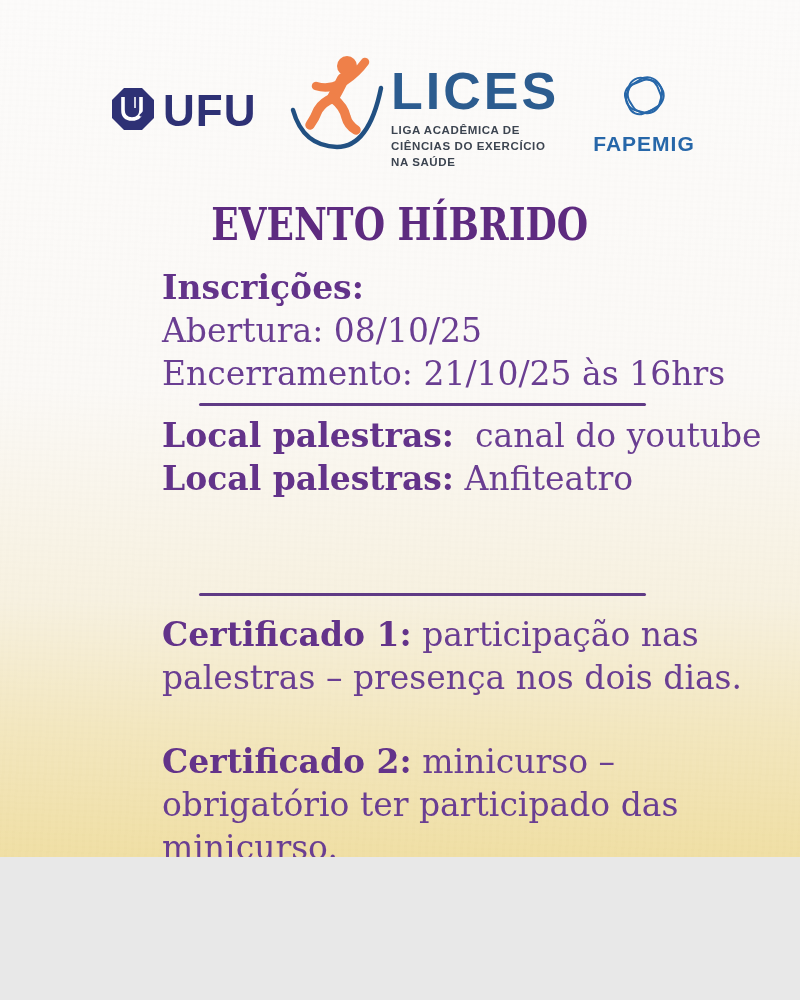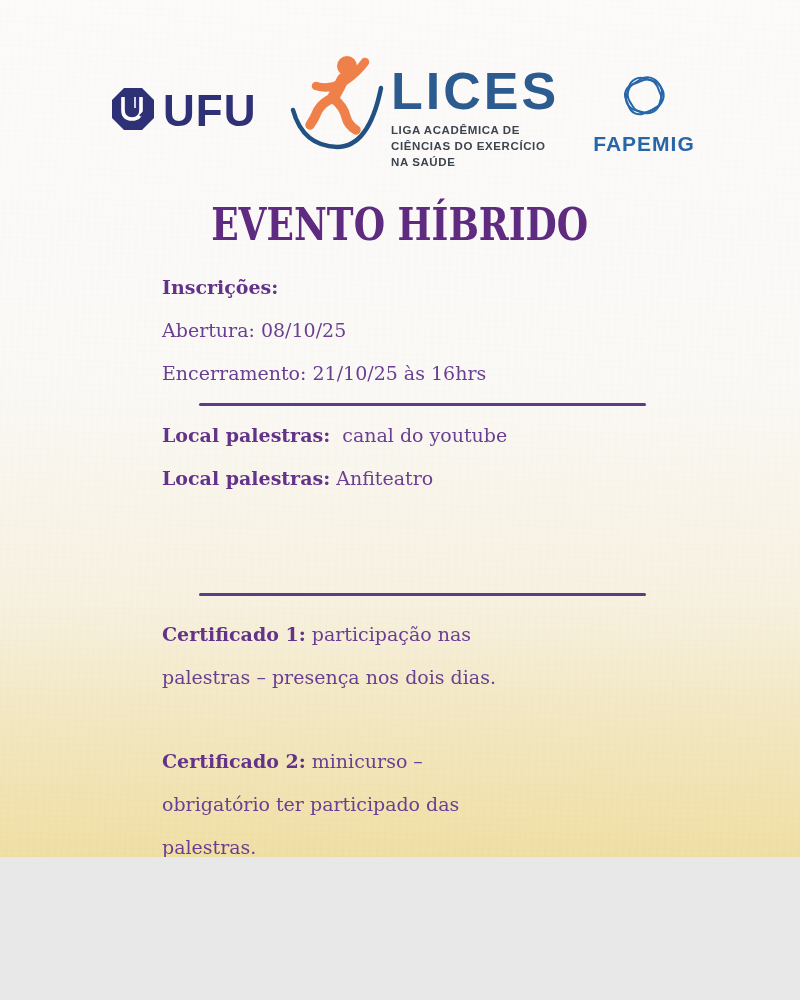--- a/index.html
+++ b/index.html
@@ -30,21 +30,21 @@
   .fapemig-word { margin-top:2px; font-family:"Liberation Sans", sans-serif; font-weight:bold; font-size:21px; color:#2767a9; letter-spacing:1px; }
 
   
   .title-row { position:absolute; left:0; right:0; top:198px; text-align:center; }
   .title-row span {
     display:inline-block; transform:scaleX(.8); transform-origin:center;
     font-weight:bold; font-size:45px; color:#5e2b80; letter-spacing:0px; white-space:nowrap;
   }
 
   
-  .sec { position:absolute; left:162px; width:510px; color:#6a3e92; font-size:19px; }
+  .sec { position:absolute; left:162px; width:510px; color:#6a3e92; font-size:33px; }
   .line { line-height:43px; white-space:nowrap; }
   .b { font-weight:bold; color:#63338a; }
   .divider { position:absolute; left:199px; width:447px; height:3px; background:#5f3a85; border-radius:2px; }
   #sec-inscricoes { top:266px; }
   #divider-1 { top:403px; }
   #sec-locais { top:414px; }
   #divider-2 { top:593px; }
   #sec-cert1 { top:613px; }
   #sec-cert2 { top:740px; }
 </style>
@@ -123,16 +123,16 @@
   <div class="divider" id="divider-2"></div>
 
   <div class="sec" id="sec-cert1">
     <div class="line"><span class="b">Certificado 1:</span> <span>participação nas</span></div>
     <div class="line">palestras – presença nos dois dias.</div>
   </div>
 
   <div class="sec" id="sec-cert2">
     <div class="line"><span class="b">Certificado 2:</span> <span>minicurso –</span></div>
     <div class="line">obrigatório ter participado das</div>
-    <div class="line">palestras.</div>
+    <div class="line">minicurso.</div>
   </div>
 
 </div>
 
 </body></html>

